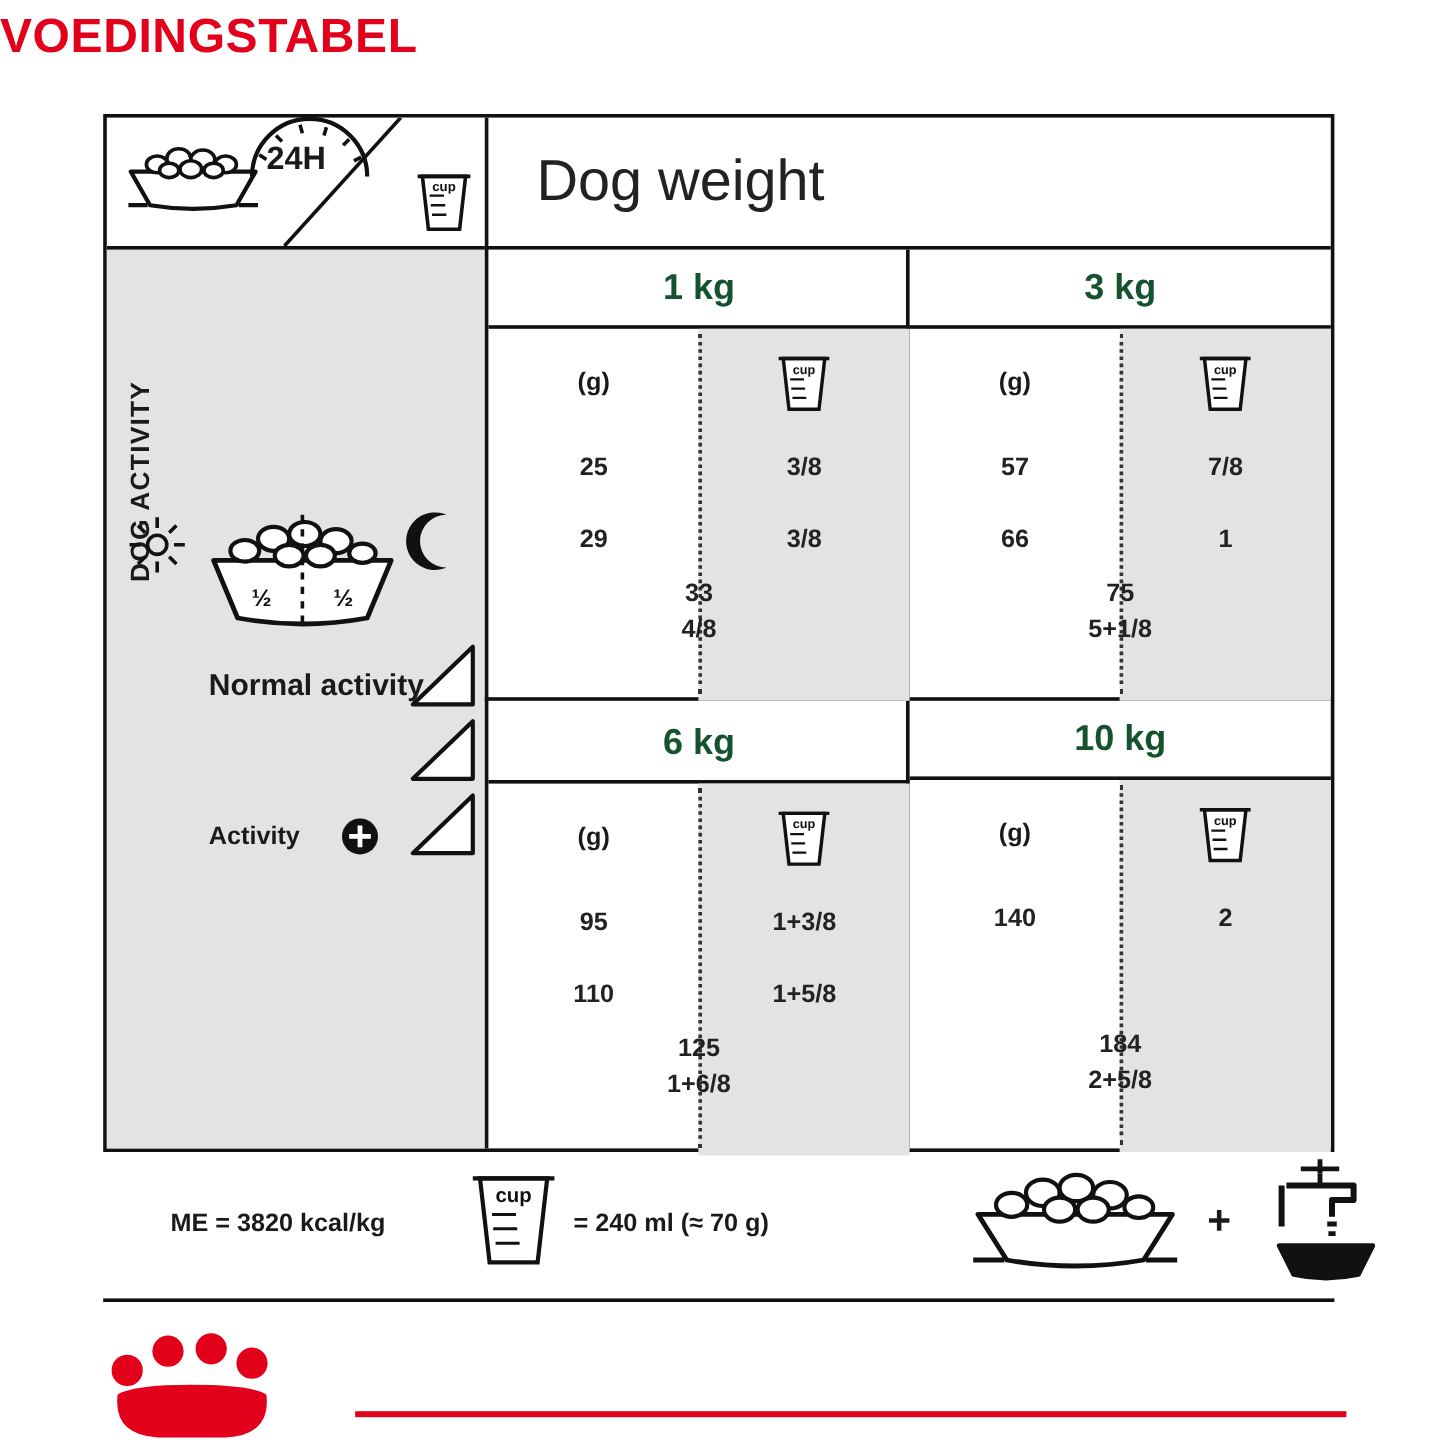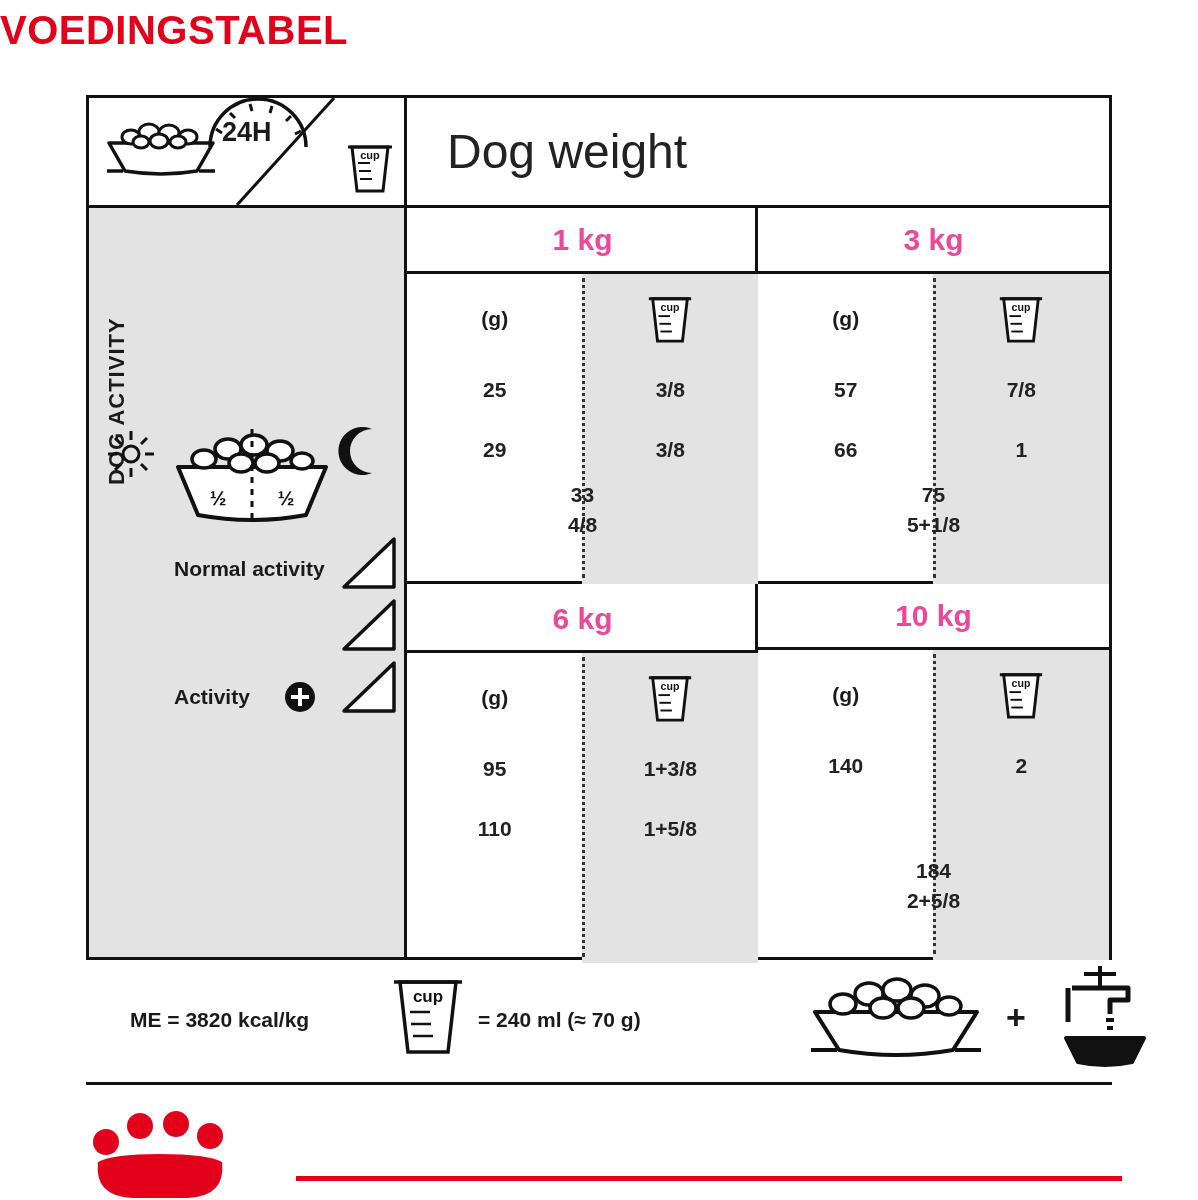--- a/index.html
+++ b/index.html
@@ -125,21 +125,21 @@
   .quad.q3 { left: 321px; top: 492px; }
   .quad.q4 { left: 672px; top: 489px; }
 
   .quad-head {
     height: 66px;
     display: flex;
     align-items: center;
     justify-content: center;
     font-size: 30px;
     font-weight: bold;
-    color: #ec4899;
+    color: #14532d;
     border-bottom: 3px solid #111;
     box-sizing: border-box;
   }
   .quad-body {
     position: relative;
     height: 310px;
   }
   .quad-body .halfg {
     position: absolute;
     left: 0; top: 0;
@@ -224,21 +224,21 @@
     transform-origin: left top;
     font-size: 22px;
     font-weight: bold;
     letter-spacing: 1px;
     white-space: nowrap;
   }
   .normal-activity-label {
     position: absolute;
     left: 88px;
     top: 462px;
-    font-size: 21px;
+    font-size: 25px;
     font-weight: bold;
     text-align: center;
   }
   .activity-label {
     position: absolute;
     left: 88px;
     top: 590px;
     font-size: 21px;
     font-weight: bold;
   }
@@ -264,21 +264,21 @@
   .footer-line {
     position: absolute;
     left: 0;
     top: 122px;
     width: 1026px;
     height: 3px;
     background: #111;
   }
   .me-text {
     position: absolute;
-    left: 44px;
+    left: 56px;
     top: 48px;
     font-size: 21px;
     font-weight: bold;
   }
   .cup-eq {
     position: absolute;
     left: 392px;
     top: 48px;
     font-size: 21px;
     font-weight: bold;
@@ -524,20 +524,24 @@
           </div>
         </div>
         <div class="data-row r1">
           <div class="cell">95</div>
           <div class="cell">1+3/8</div>
         </div>
         <div class="data-row r2">
           <div class="cell">110</div>
           <div class="cell">1+5/8</div>
         </div>
+        <div class="data-row r3">
+          <div class="cell">125</div>
+          <div class="cell">1+6/8</div>
+        </div>
       </div>
     </div>
 
     <div class="quad q4">
       <div class="quad-head">10 kg</div>
       <div class="quad-body">
         <div class="halfg"></div>
         <div class="halfc"></div>
         <div class="dotted-sep"></div>
         <div class="col-head-row">

